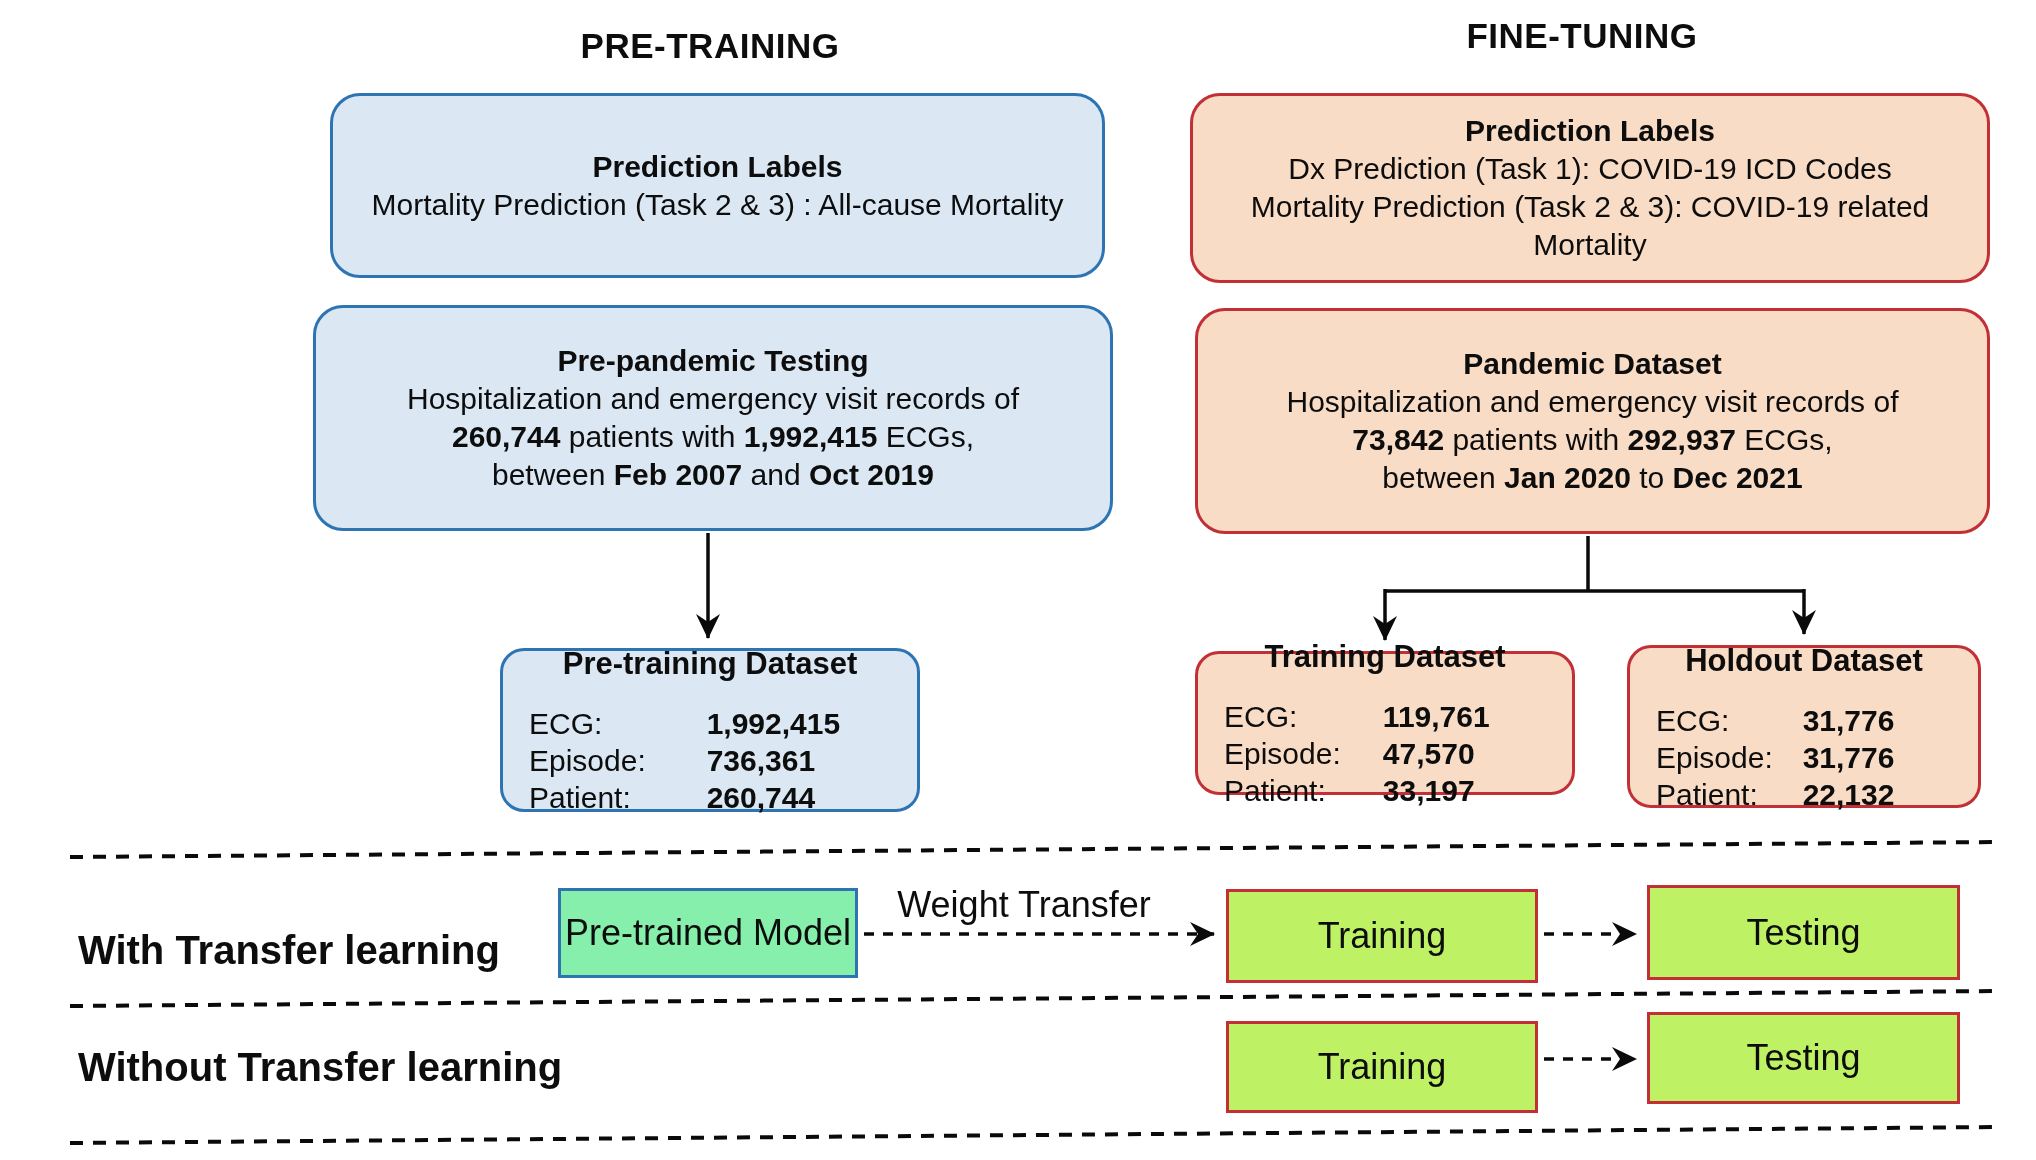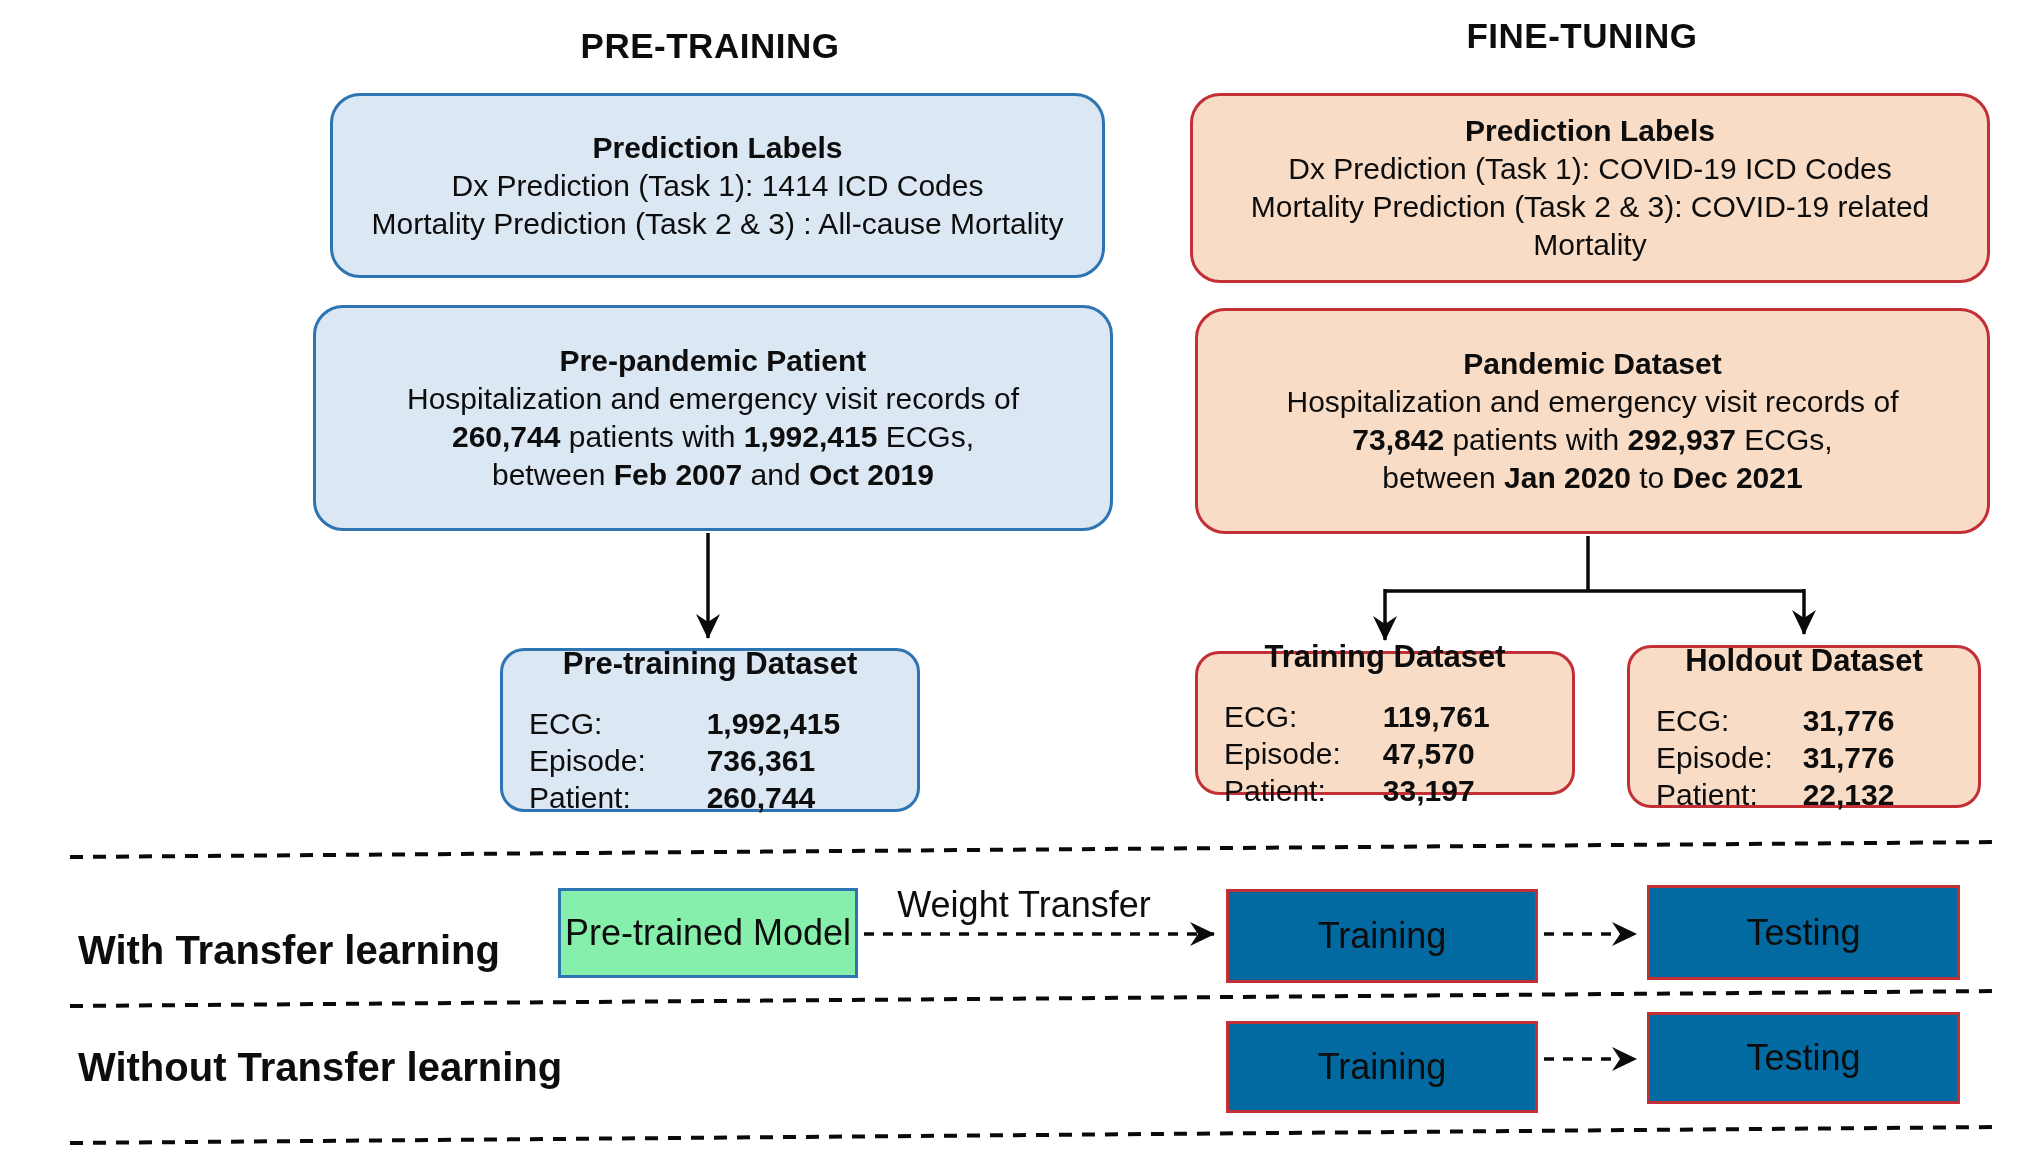--- a/index.html
+++ b/index.html
@@ -32,21 +32,21 @@
   .srow{display:flex;font-size:30px;line-height:37px;}
   .slabel{width:47%;flex-shrink:0;}
   .sval{font-weight:700;}
   .botlabel{font-size:40px;font-weight:700;white-space:nowrap;}
   .botbox{
     position:absolute;box-sizing:border-box;
     display:flex;align-items:center;justify-content:center;
     font-size:36px;
   }
   .botblue{background:#86efac;border:3px solid #2e74b2;}
-  .botpeach{background:#0369a1;border:3px solid #c22f35;}
+  .botpeach{background:#bef264;border:3px solid #c22f35;}
   .wt-label{font-size:36px;white-space:nowrap;text-align:center;}
   svg line.sep{stroke:#0a0a0a;stroke-width:4;stroke-dasharray:13 10;}
   svg .solid{stroke:#0a0a0a;stroke-width:3.5;fill:none;}
   svg .dashA{stroke:#0a0a0a;stroke-width:3.5;fill:none;stroke-dasharray:10 9;}
 </style>
 </head>
 <body>
 
 <div id="canvas">
 
@@ -70,26 +70,25 @@
     <path class="dashA" d="M864,934 L1214,934" marker-end="url(#ah)"></path>
     <path class="dashA" d="M1544,934 L1636,934" marker-end="url(#ah)"></path>
     <path class="dashA" d="M1544,1059 L1636,1059" marker-end="url(#ah)"></path>
   </svg>
 
   <div class="abs hdr" style="left:1332px;top:16px;width:500px;">FINE-TUNING</div>
   <div class="abs hdr" style="left:460px;top:26px;width:500px;">PRE-TRAINING</div>
 
   <div class="box blue round bigtxt" style="left:330px;top:93px;width:775px;height:185px;">
     <div class="boxtitle">Prediction Labels</div>
-    <div><span>Dx Prediction (Task 1): 1414 ICD Codes</span></div>
     <div><span>Mortality Prediction (Task 2 &amp; 3) : All-cause Mortality</span></div>
   </div>
 
   <div class="box blue round bigtxt" style="left:313px;top:305px;width:800px;height:226px;">
-    <div class="boxtitle">Pre-pandemic Patient</div>
+    <div class="boxtitle">Pre-pandemic Testing</div>
     <div><span>Hospitalization and emergency visit records of</span></div>
     <div><span style="font-weight: 700;">260,744</span><span> patients with </span><span style="font-weight: 700;">1,992,415</span><span> ECGs,</span></div>
     <div><span>between </span><span style="font-weight: 700;">Feb 2007</span><span> and </span><span style="font-weight: 700;">Oct 2019</span></div>
   </div>
 
   <div class="box blue statround" style="left:500px;top:648px;width:420px;height:164px;">
     <div class="stat-title">Pre-training Dataset</div>
     <div class="srows">
       <div class="srow">
         <span class="slabel">ECG:</span>

